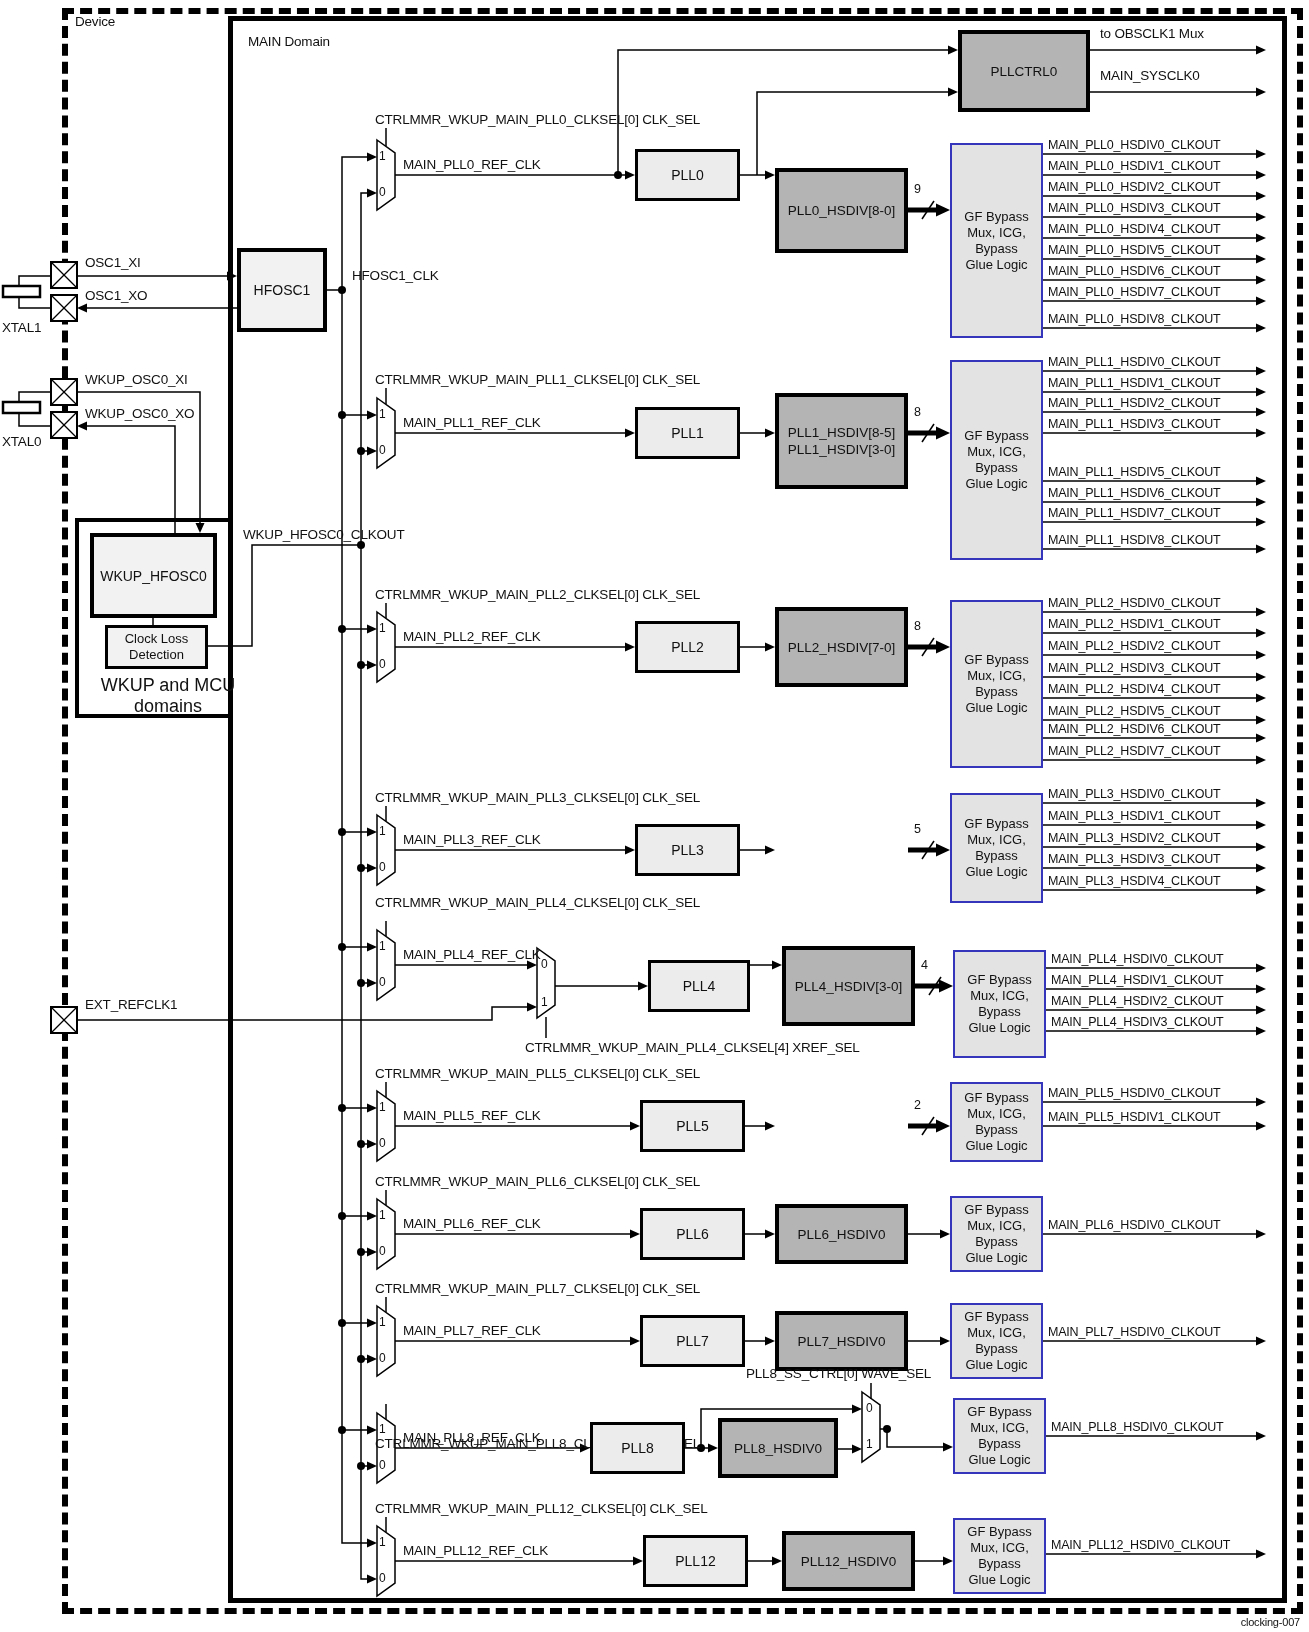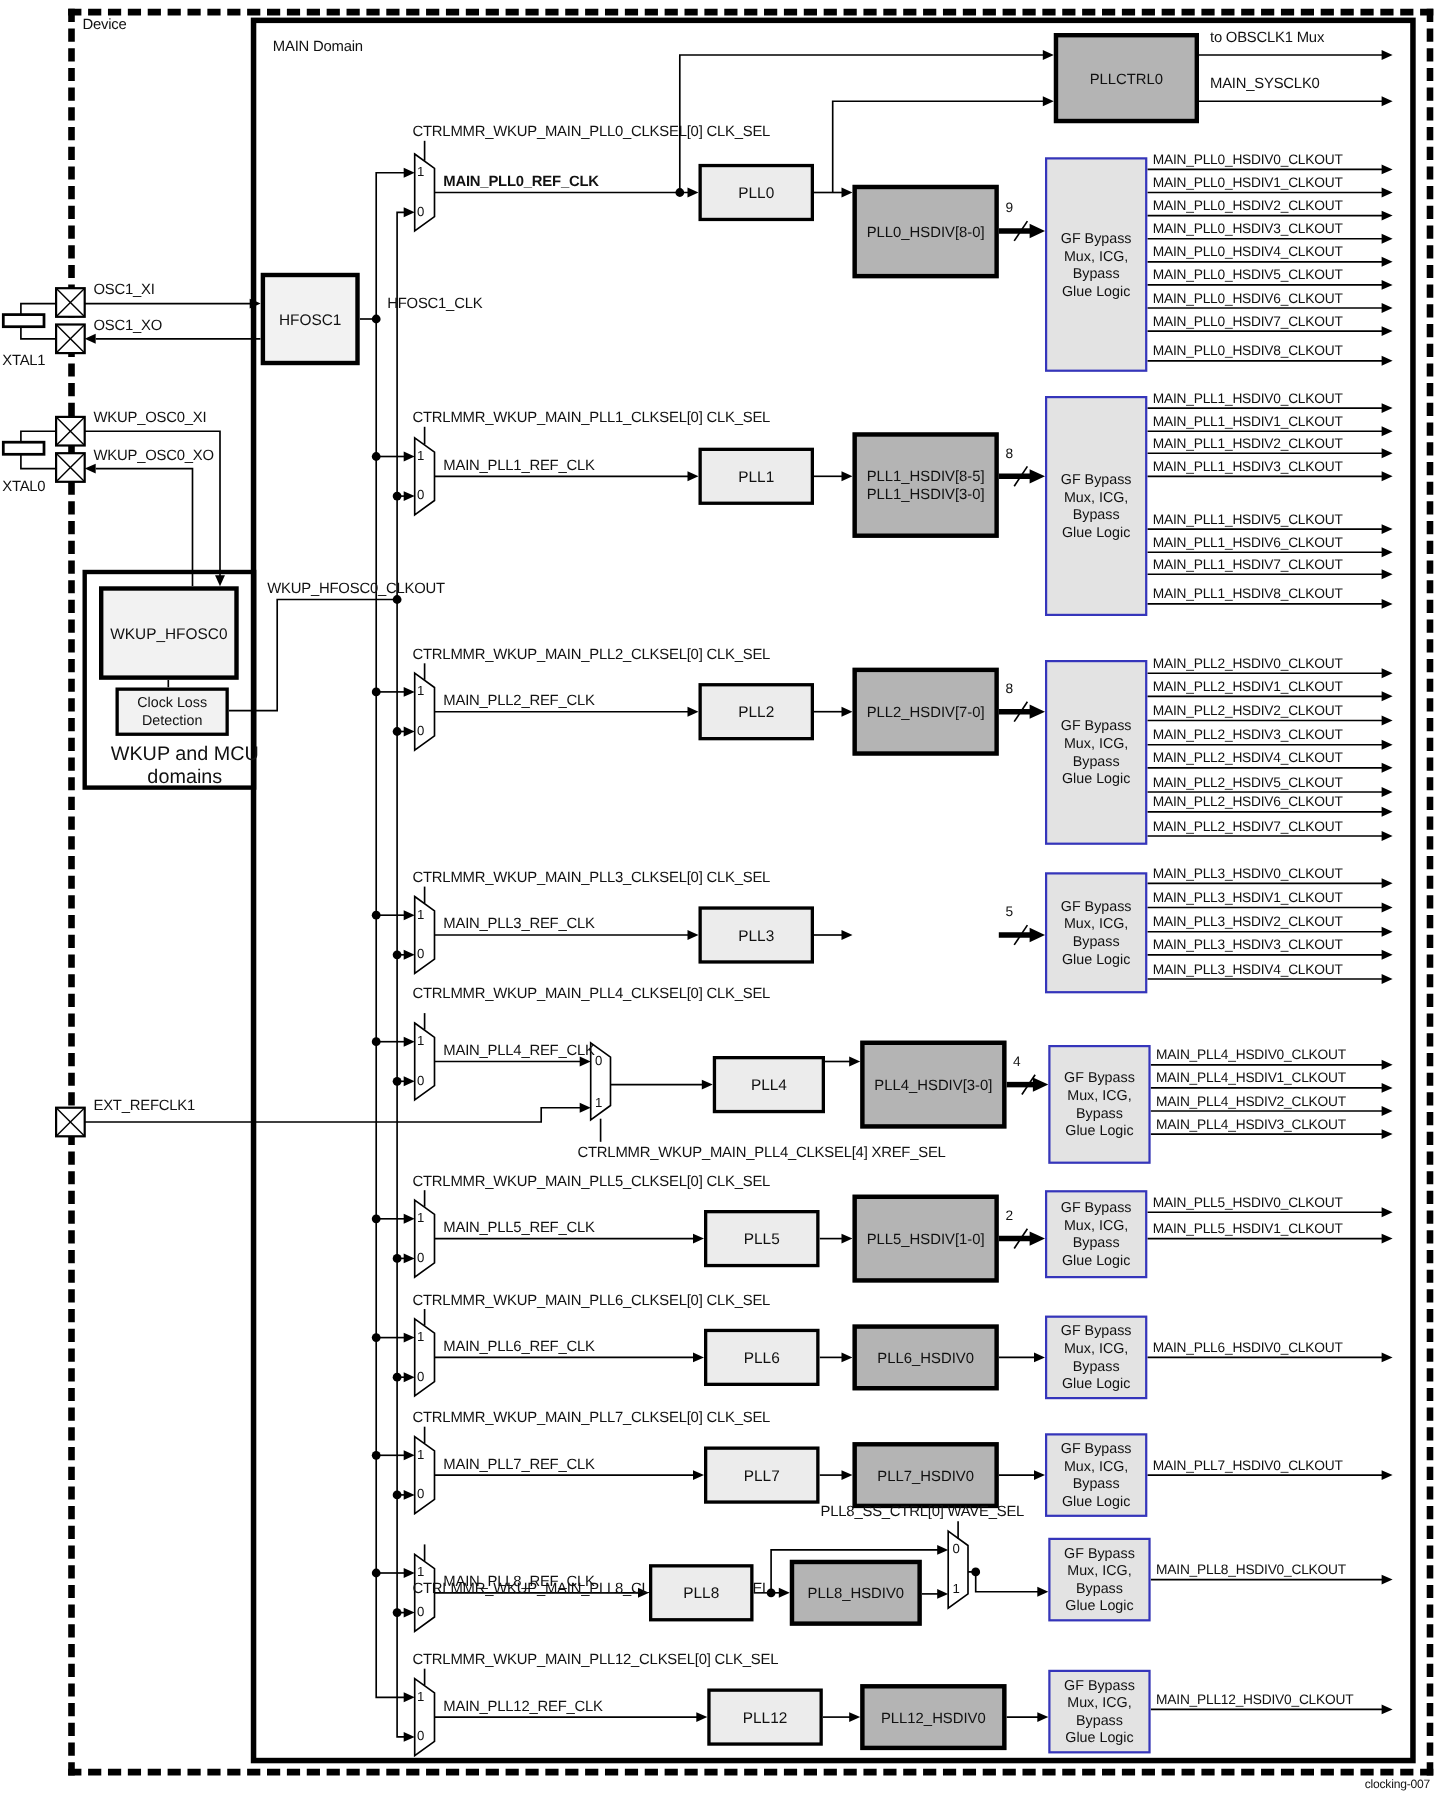--- a/index.html
+++ b/index.html
@@ -355,21 +355,21 @@
     </div>
     <div class="bx bx-hsdiv" style="left: 775px; top: 168px; width: 133px; height: 85px;">
       <div>PLL0_HSDIV[8-0]</div>
     </div>
     <div class="bx bx-gf" style="left: 950px; top: 143px; width: 93px; height: 195px;">
       <div>GF Bypass</div>
       <div>Mux, ICG,</div>
       <div>Bypass</div>
       <div>Glue Logic</div>
     </div>
-    <div class="lbl" style="left: 403px; top: 157px; font-weight: bold;">MAIN_PLL0_REF_CLK</div>
+    <div class="lbl" style="left: 403px; top: 157px;">MAIN_PLL0_REF_CLK</div>
     <div class="lbl lbl-sm" style="left: 914px; top: 182px;">9</div>
     <div class="lbl lbl-sm" style="left: 1048px; top: 138px;">MAIN_PLL0_HSDIV0_CLKOUT</div>
     <div class="lbl lbl-sm" style="left: 1048px; top: 159px;">MAIN_PLL0_HSDIV1_CLKOUT</div>
     <div class="lbl lbl-sm" style="left: 1048px; top: 180px;">MAIN_PLL0_HSDIV2_CLKOUT</div>
     <div class="lbl lbl-sm" style="left: 1048px; top: 201px;">MAIN_PLL0_HSDIV3_CLKOUT</div>
     <div class="lbl lbl-sm" style="left: 1048px; top: 222px;">MAIN_PLL0_HSDIV4_CLKOUT</div>
     <div class="lbl lbl-sm" style="left: 1048px; top: 243px;">MAIN_PLL0_HSDIV5_CLKOUT</div>
     <div class="lbl lbl-sm" style="left: 1048px; top: 264px;">MAIN_PLL0_HSDIV6_CLKOUT</div>
     <div class="lbl lbl-sm" style="left: 1048px; top: 285px;">MAIN_PLL0_HSDIV7_CLKOUT</div>
     <div class="lbl lbl-sm" style="left: 1048px; top: 312px;">MAIN_PLL0_HSDIV8_CLKOUT</div>
@@ -466,23 +466,20 @@
     <div class="lbl lbl-sm" style="left: 1051px; top: 952px;">MAIN_PLL4_HSDIV0_CLKOUT</div>
     <div class="lbl lbl-sm" style="left: 1051px; top: 973px;">MAIN_PLL4_HSDIV1_CLKOUT</div>
     <div class="lbl lbl-sm" style="left: 1051px; top: 994px;">MAIN_PLL4_HSDIV2_CLKOUT</div>
     <div class="lbl lbl-sm" style="left: 1051px; top: 1015px;">MAIN_PLL4_HSDIV3_CLKOUT</div>
     <div class="lbl" style="left: 375px; top: 1066px;">CTRLMMR_WKUP_MAIN_PLL5_CLKSEL[0] CLK_SEL</div>
     <div class="lbl digit" style="left: 379px; top: 1101px;">1</div>
     <div class="lbl digit" style="left: 379px; top: 1137px;">0</div>
     <div class="bx bx-pll" style="left: 640px; top: 1100px; width: 105px; height: 52px;">
       <div>PLL5</div>
     </div>
-    <div class="bx bx-hsdiv" style="left: 775px; top: 1086px; width: 133px; height: 80px;">
-      <div>PLL5_HSDIV[1-0]</div>
-    </div>
     <div class="bx bx-gf" style="left: 950px; top: 1082px; width: 93px; height: 80px;">
       <div>GF Bypass</div>
       <div>Mux, ICG,</div>
       <div>Bypass</div>
       <div>Glue Logic</div>
     </div>
     <div class="lbl" style="left: 403px; top: 1108px;">MAIN_PLL5_REF_CLK</div>
     <div class="lbl lbl-sm" style="left: 914px; top: 1098px;">2</div>
     <div class="lbl lbl-sm" style="left: 1048px; top: 1086px;">MAIN_PLL5_HSDIV0_CLKOUT</div>
     <div class="lbl lbl-sm" style="left: 1048px; top: 1110px;">MAIN_PLL5_HSDIV1_CLKOUT</div>

